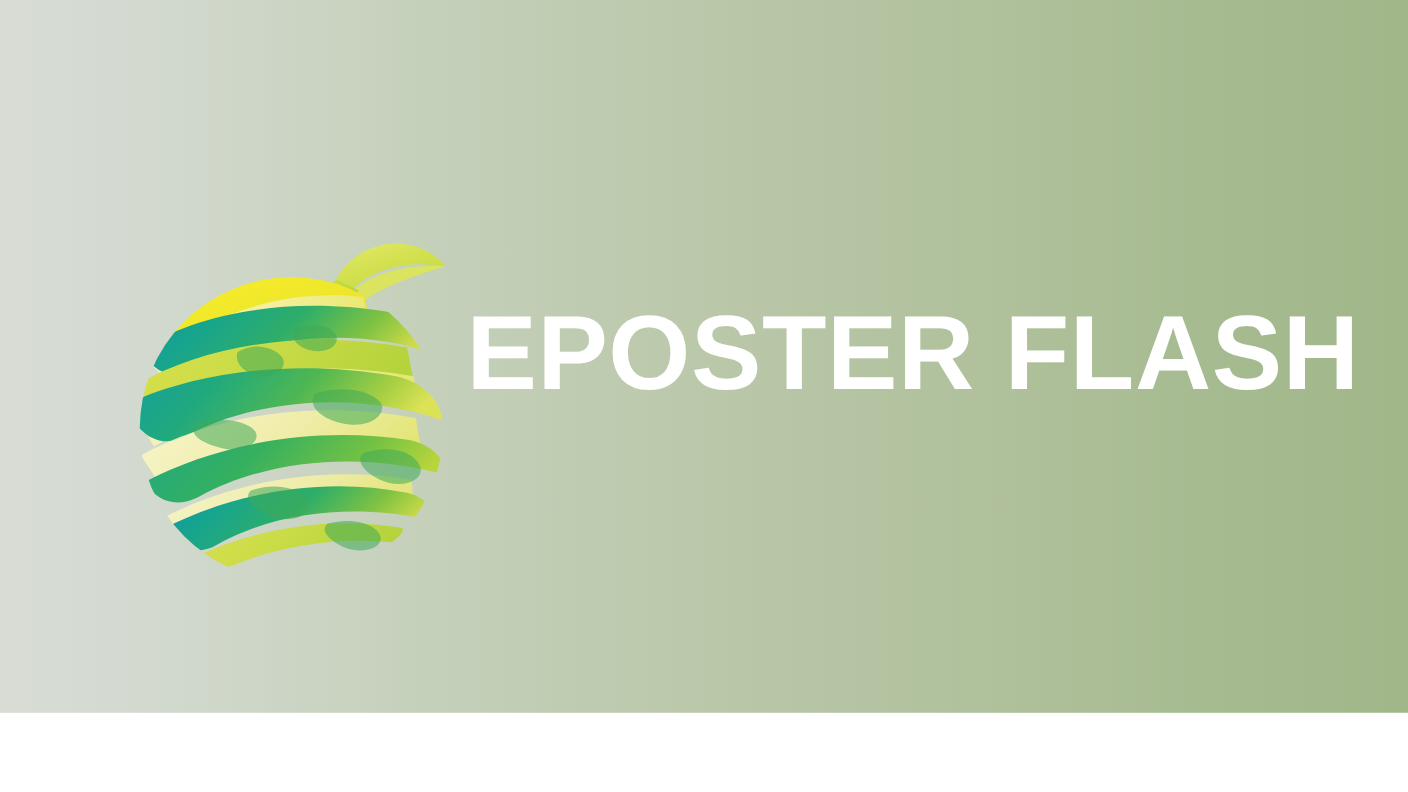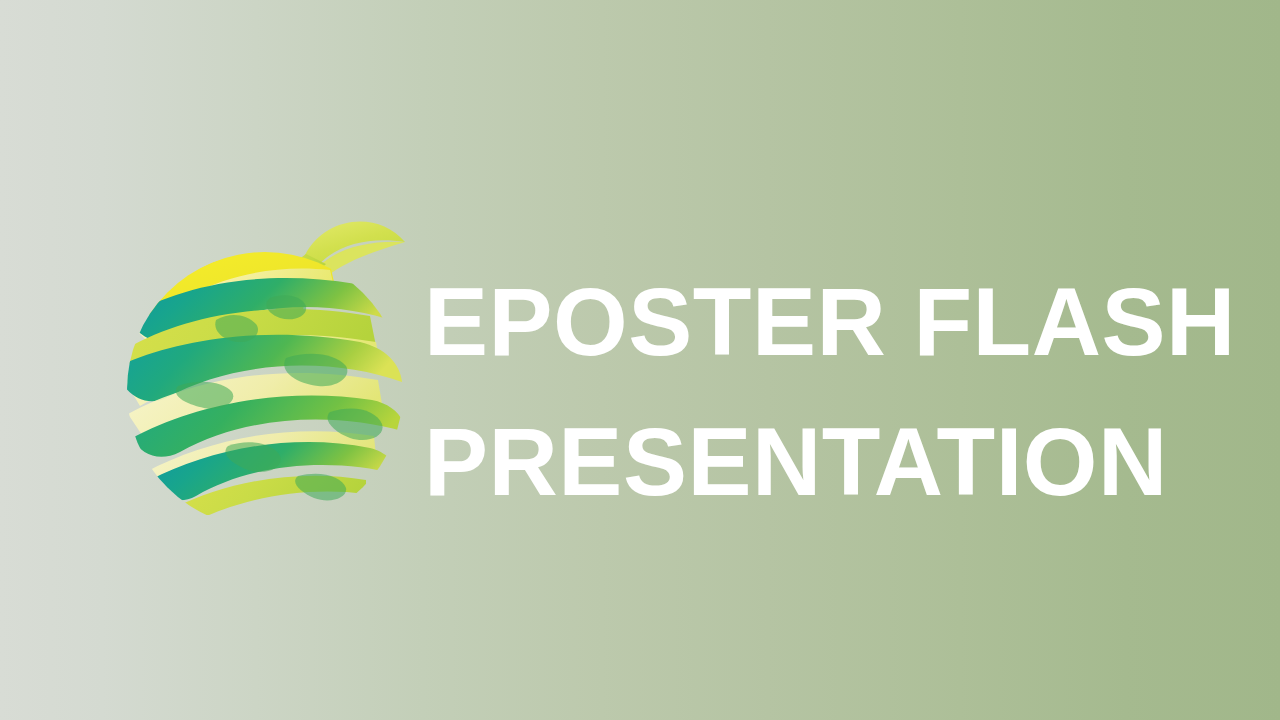--- a/index.html
+++ b/index.html
@@ -11,21 +11,21 @@
     overflow:hidden;
   }
 
   body {
     font-family:"Liberation Sans", sans-serif;
   }
 
   #slide {
     position:relative;
     width:1280px;
-    height:720px;
+    height:648px;
     background:linear-gradient(90deg,
       #d8dcd5 0%,
       #d4dad1 8%,
       #ccd5c5 20%,
       #c3cfb8 33%,
       #bcc9ac 47%,
       #b5c4a3 60%,
       #adbf98 75%,
       #a5ba8f 88%,
       #a1b78a 100%);
@@ -165,16 +165,15 @@
                    C 112 264, 100 254, 108 246 Z"></path>
           <path d="M178 276 C 200 270, 222 276, 226 288 C 228 298, 210 304, 194 298
                    C 180 292, 170 282, 178 276 Z"></path>
         </g>
       </g>
     </svg>
   </div>
 
   <div id="title-block">
     <div class="title-line">EPOSTER FLASH</div>
-    <div class="title-line">PRESENTATION</div>
   </div>
 
 </div>
 
 </body></html>

